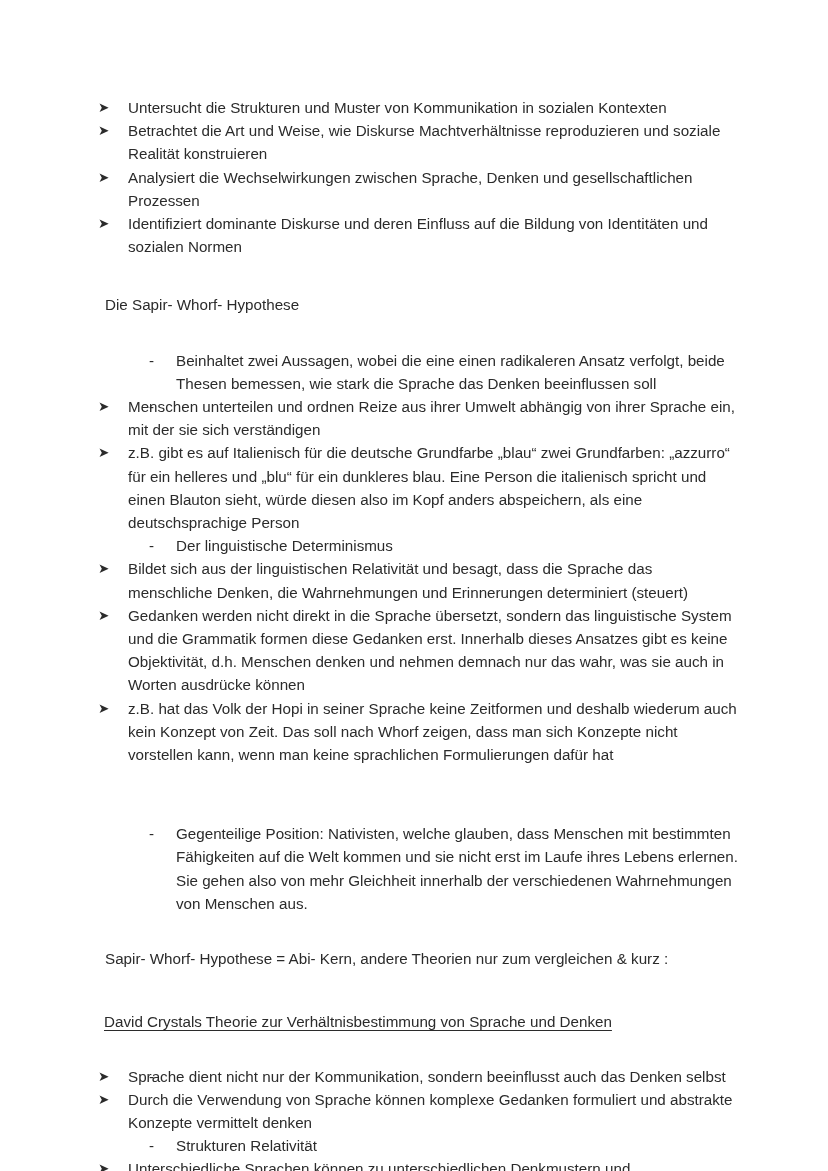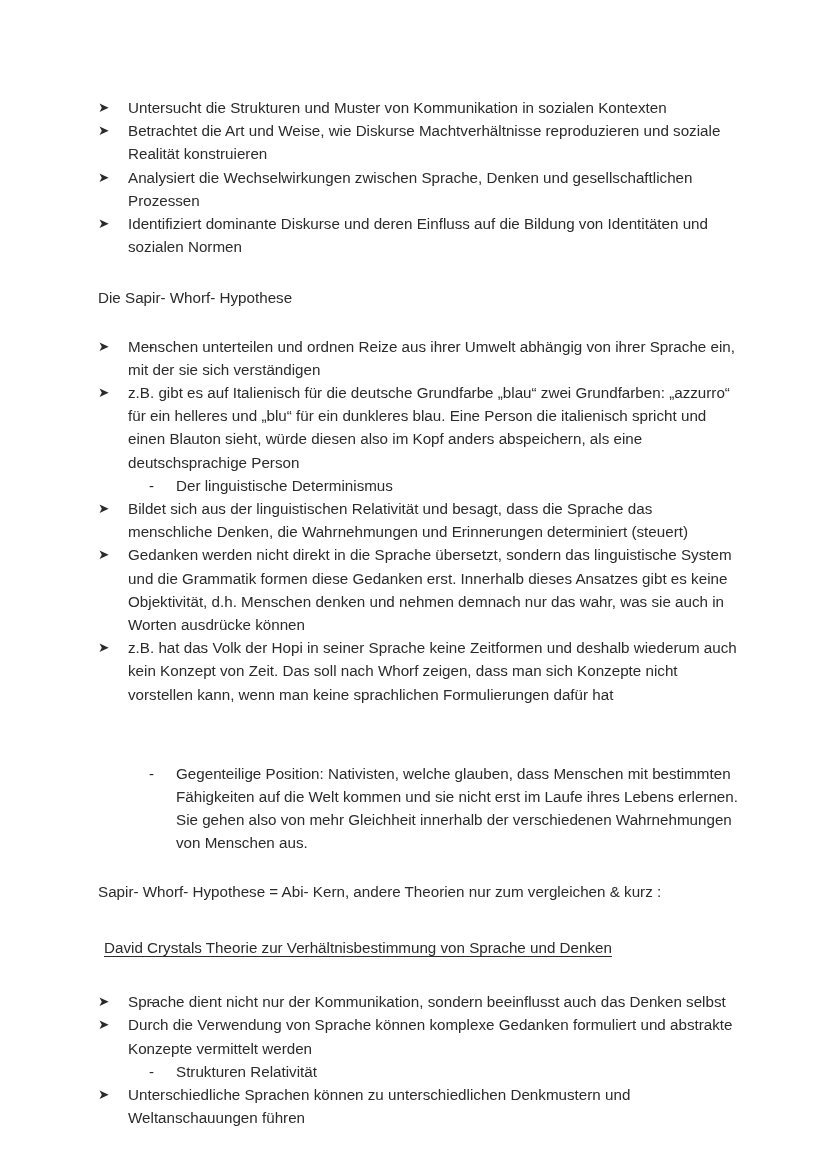--- a/index.html
+++ b/index.html
@@ -72,21 +72,21 @@
     font-size: 15.2px;
     color: #2b2b2b;
     text-align: left;
   }
   .bullet-dash > .txt {
     display: block;
   }
 
   
   .plain {
-    margin: 2px;
+    margin: 9px;
     padding-left: 0;
   }
 
   .heading-underline {
     margin: 8px;
     padding-left: 0;
     text-decoration: underline;
     text-underline-offset: 2.5px;
   }
 
@@ -127,20 +127,21 @@
     <div class="gap-md"></div>
 
     <div class="block">
 
       <div class="plain">Die Sapir- Whorf- Hypothese</div>
 
       <div class="gap-sm"></div>
 
       <div class="bullet-dash">
         <span class="marker">-</span>
+        <span class="txt">Beinhaltet zwei Aussagen, wobei die eine einen radikaleren Ansatz verfolgt, beide Thesen bemessen, wie stark die Sprache das Denken beeinflussen soll</span>
       </div>
 
       <div class="bullet-dash">
         <span class="marker">-</span>
       </div>
 
       <div class="bullet-arrow">
         <span class="marker">➤</span>
         <span class="txt">Menschen unterteilen und ordnen Reize aus ihrer Umwelt abhängig von ihrer Sprache ein, mit der sie sich verständigen</span>
       </div>
@@ -198,21 +199,21 @@
         <span class="marker">-</span>
       </div>
 
       <div class="bullet-arrow">
         <span class="marker">➤</span>
         <span class="txt">Sprache dient nicht nur der Kommunikation, sondern beeinflusst auch das Denken selbst</span>
       </div>
 
       <div class="bullet-arrow">
         <span class="marker">➤</span>
-        <span class="txt">Durch die Verwendung von Sprache können komplexe Gedanken formuliert und abstrakte Konzepte vermittelt werden</span>
+        <span class="txt">Durch die Verwendung von Sprache können komplexe Gedanken formuliert und abstrakte Konzepte vermittelt denken</span>
       </div>
 
       <div class="bullet-dash">
         <span class="marker">-</span>
         <span class="txt">Strukturen Relativität</span>
       </div>
 
       <div class="bullet-arrow">
         <span class="marker">➤</span>
         <span class="txt">Unterschiedliche Sprachen können zu unterschiedlichen Denkmustern und Weltanschauungen führen</span>

